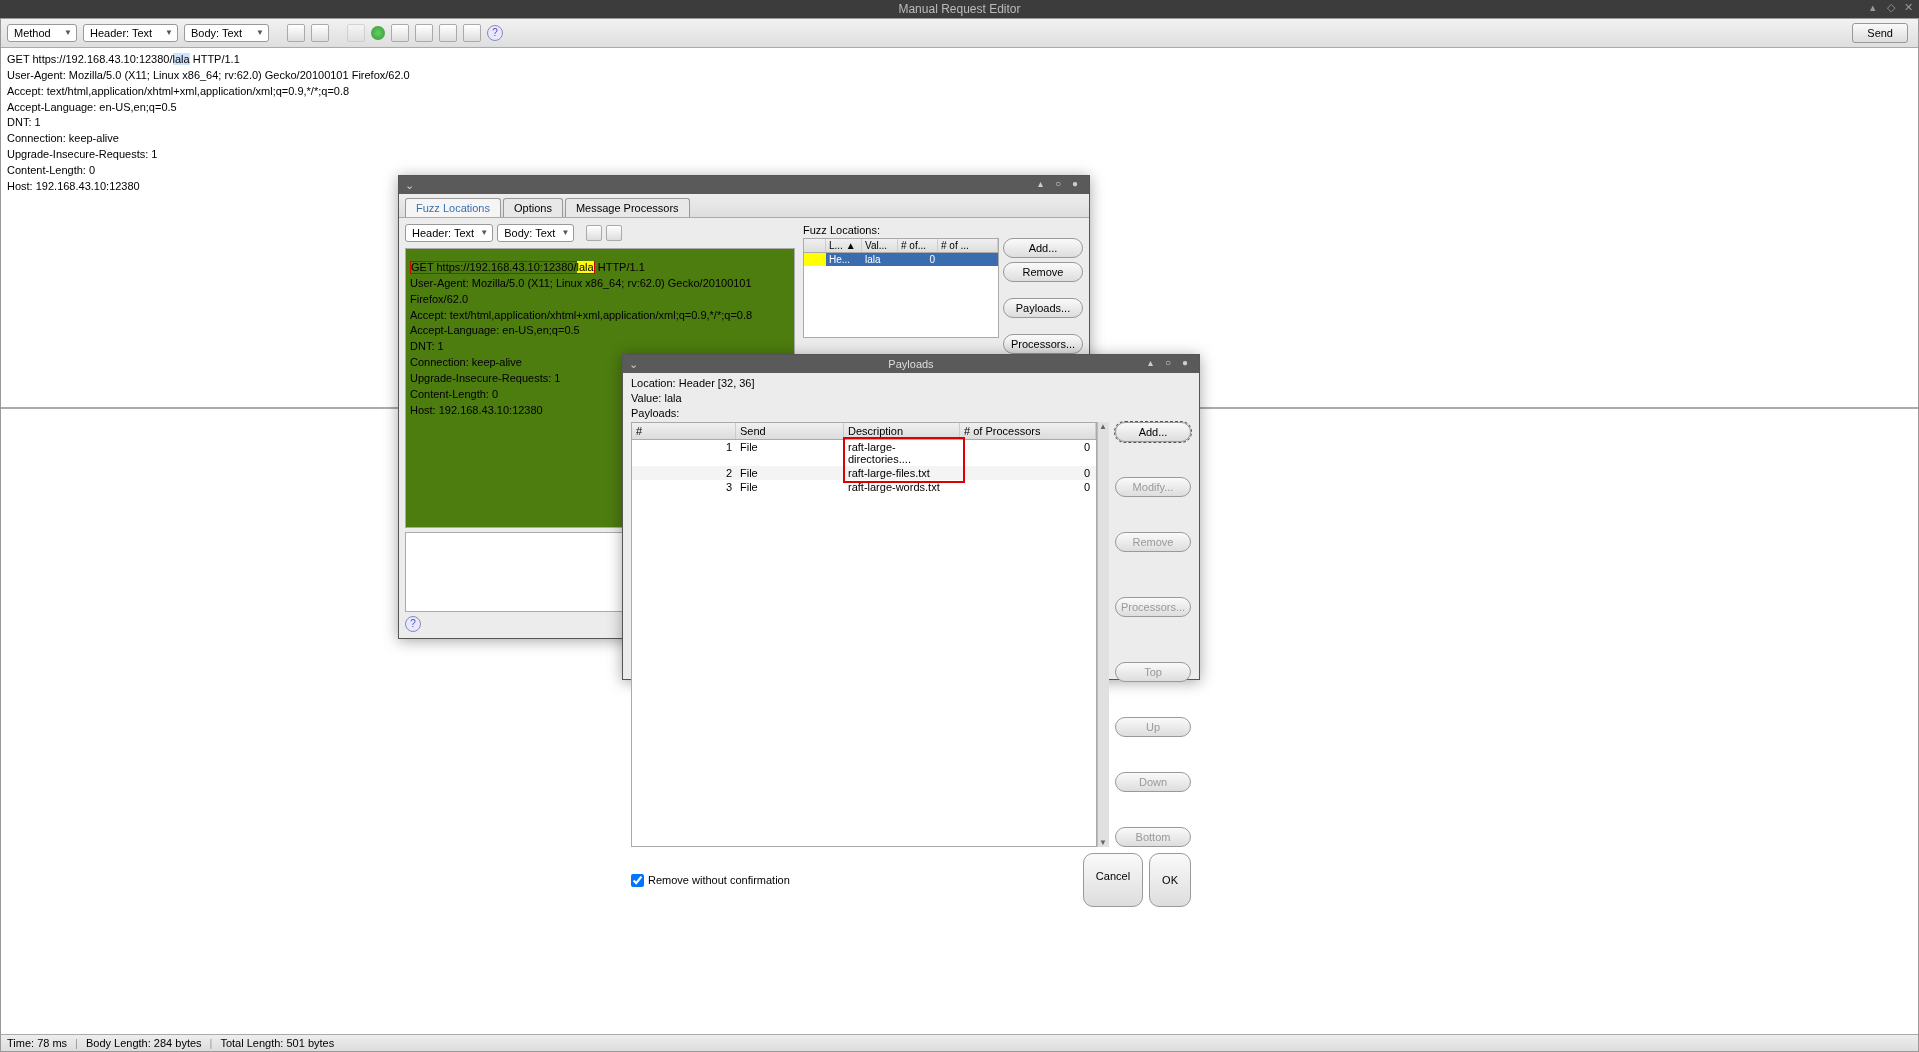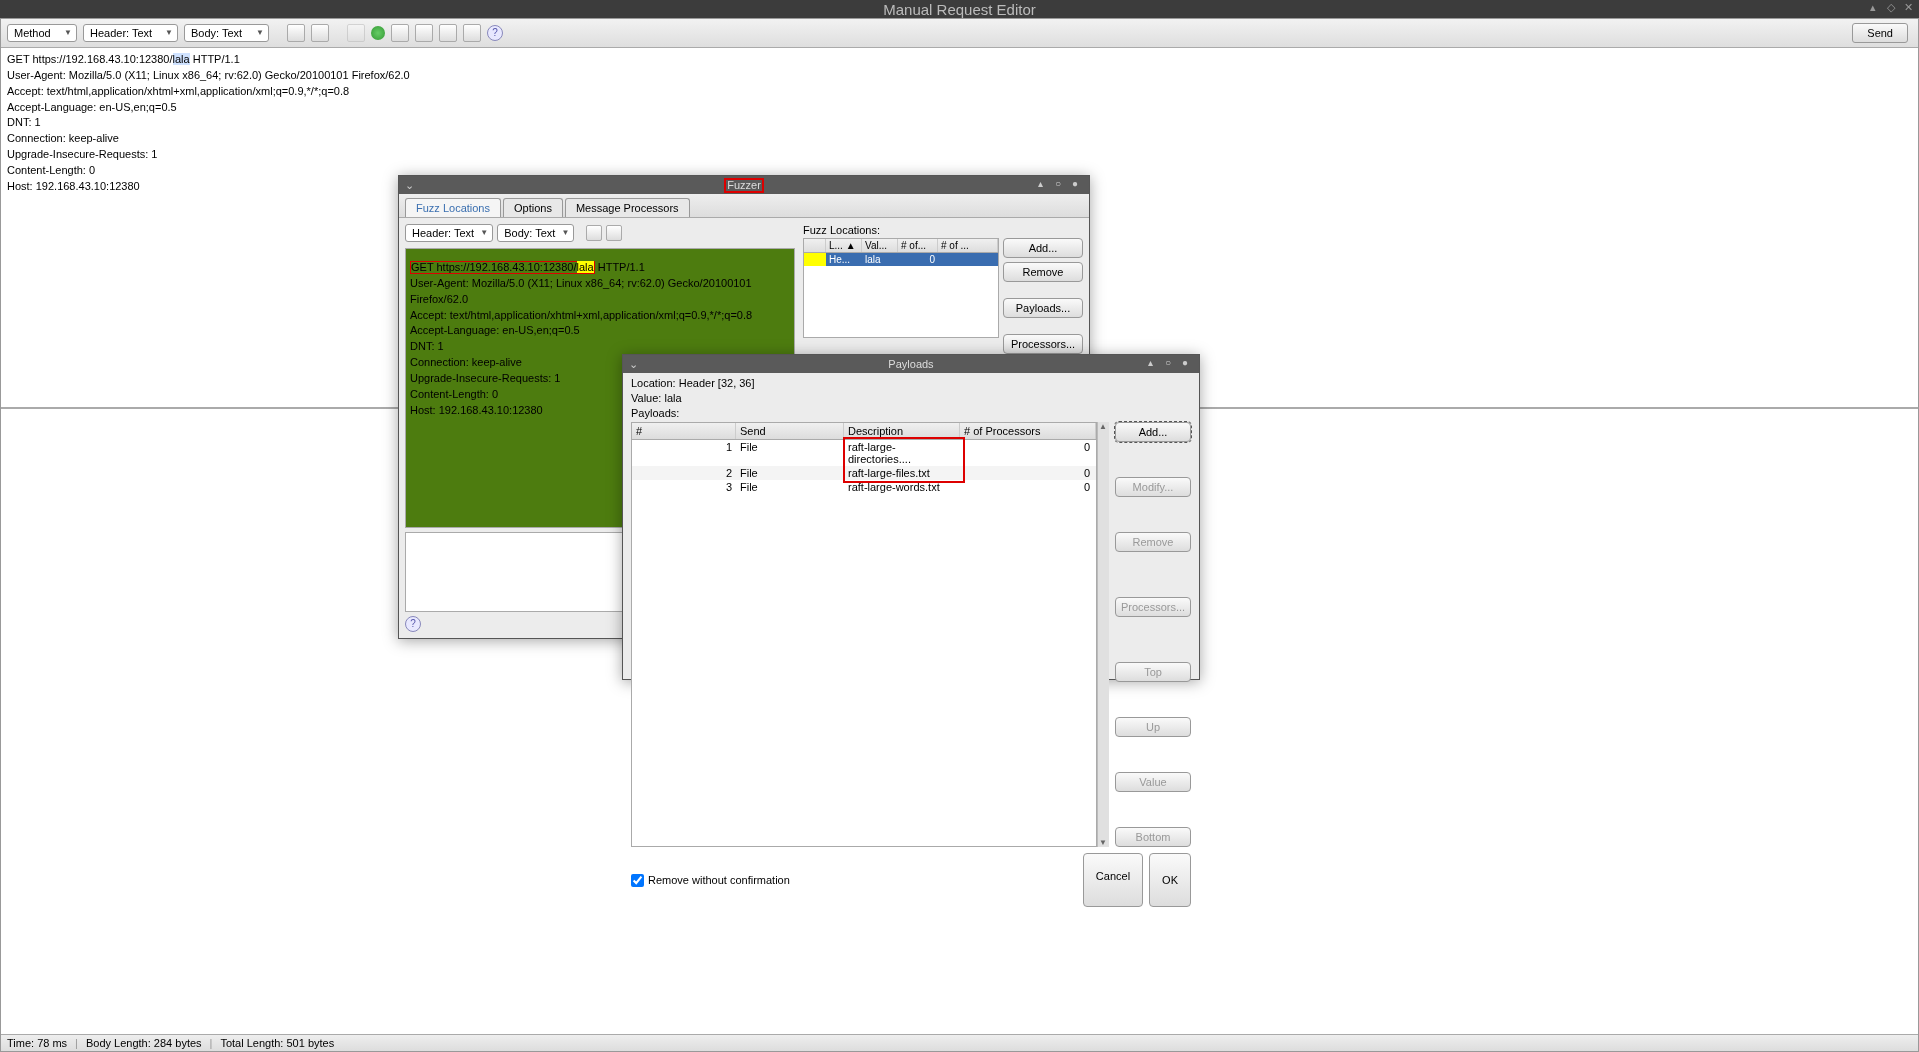--- a/index.html
+++ b/index.html
@@ -1,20 +1,20 @@
 <!DOCTYPE html>
 <html><head>
 <meta charset="utf-8">
 <style>
 * { box-sizing: border-box; margin: 0; padding: 0; font-family: Arial, sans-serif; font-size: 11px; }
 body { background: #d6d6d6; width: 1919px; height: 1052px; position: relative; overflow: hidden; }
 
 
 .titlebar { background: #3c3c3c; height: 18px; display: flex; align-items: center; position: relative; }
-.titlebar .title { color: #bbb; text-align: center; flex: 1; font-size: 15px; }
+.titlebar .title { color: #bbb; text-align: center; flex: 1; font-size: 12px; }
 .titlebar .win-ctrl { position: absolute; right: 4px; top: 2px; display: flex; gap: 6px; }
 .titlebar .win-ctrl span { width: 11px; height: 11px; color: #999; font-size: 11px; line-height: 11px; cursor: pointer; }
 
 
 .main-window { background: #ececec; border: 1px solid #999; height: calc(100% - 18px); display: flex; flex-direction: column; }
 
 
 .tabs-row { background: linear-gradient(#f5f5f5,#e0e0e0); border-bottom: 1px solid #aaa; padding: 3px 6px 0 6px; display: flex; gap: 2px; }
 .tab { border: 1px solid #999; border-bottom: none; border-radius: 3px 3px 0 0; padding: 3px 10px; background: #e8e8e8; cursor: pointer; }
 .tab.active { background: #f5f5f5; color: #3a6fb0; }
@@ -56,21 +56,21 @@
 .fuzzer .body-box { background: #fff; border: 1px solid #aaa; height: 80px; margin-top: 4px; }
 .fuzzer .mini-toolbar { display: flex; gap: 4px; margin-bottom: 6px; align-items: center; }
 .fuzzer .right { width: 280px; display: flex; flex-direction: column; }
 .fuzzer .fl-label { font-size: 11px; margin-bottom: 2px; }
 .fuzzer .fl-table { background: #fff; border: 1px solid #aaa; height: 100px; overflow: hidden; }
 .fuzzer .fl-head { display: flex; background: linear-gradient(#f0f0f0,#ddd); border-bottom: 1px solid #aaa; }
 .fuzzer .fl-head > div { border-right: 1px solid #ccc; padding: 1px 3px; font-size: 10px; }
 .fuzzer .fl-row { display: flex; background: #3a6db0; color: #fff; }
 .fuzzer .fl-row > div { padding: 1px 3px; font-size: 10px; }
 .side-btns { display: flex; flex-direction: column; gap: 4px; width: 80px; margin-left: 4px; }
-.side-btn { background: linear-gradient(#fafafa,#ddd); border: 1px solid #999; border-radius: 4px; padding: 3px 4px; cursor: pointer; text-align: center; }
+.side-btn { background: linear-gradient(#fafafa,#ddd); border: 1px solid #999; border-radius: 10px; padding: 3px 4px; cursor: pointer; text-align: center; }
 .side-btn.focus { outline: 1px dashed #555; }
 .side-btn.disabled { color: #999; margin-top: 33px; }
 
 .help-icon { display:inline-block; width:16px; height:16px; border:1px solid #88b; border-radius:50%; text-align:center; line-height:14px; color:#55a; background:#e8e8ff; cursor:pointer; font-size:10px; }
 .fuzzer-help { position:absolute; left:6px; bottom:6px; }
 
 
 .payloads { left: 622px; top: 354px; width: 578px; height: 326px; }
 .payloads .dlg-inner { padding: 4px 8px; display:flex; flex-direction:column; height:calc(100% - 18px); }
 .payloads .info { margin-bottom: 3px; }
@@ -139,21 +139,20 @@
     <span class="sep">|</span>
     <span>Body Length: 284 bytes</span>
     <span class="sep">|</span>
     <span>Total Length: 501 bytes</span>
   </div>
 </div>
 
 <div class="dialog fuzzer">
   <div class="dlg-title">
     <span class="chev">⌄</span>
-    <span class="label"><span class="red-box" style="padding:0 1px">Fuzzer</span></span>
     <div class="ctrl">
       <span>▴</span>
       <span>○</span>
       <span>●</span>
     </div>
   </div>
   <div class="dlg-tabs">
     <div class="tab active">Fuzz Locations</div>
     <div class="tab">Options</div>
     <div class="tab">Message Processors</div>
@@ -265,21 +264,21 @@
       </div>
       <div class="pl-side">
         <div class="side-btn focus">Add...</div>
         <div class="side-btn disabled">Modify...</div>
         <div class="side-btn disabled">Remove</div>
         <div style="height:8px"></div>
         <div class="side-btn disabled">Processors...</div>
         <div style="height:8px"></div>
         <div class="side-btn disabled">Top</div>
         <div class="side-btn disabled">Up</div>
-        <div class="side-btn disabled">Value</div>
+        <div class="side-btn disabled">Down</div>
         <div class="side-btn disabled">Bottom</div>
       </div>
     </div>
 
     <div class="bottom">
       <label style="display:flex;align-items:center;gap:4px">
         <input type="checkbox" checked="" style="">
         <span>Remove without confirmation</span>
       </label>
       <div class="ok-row">

